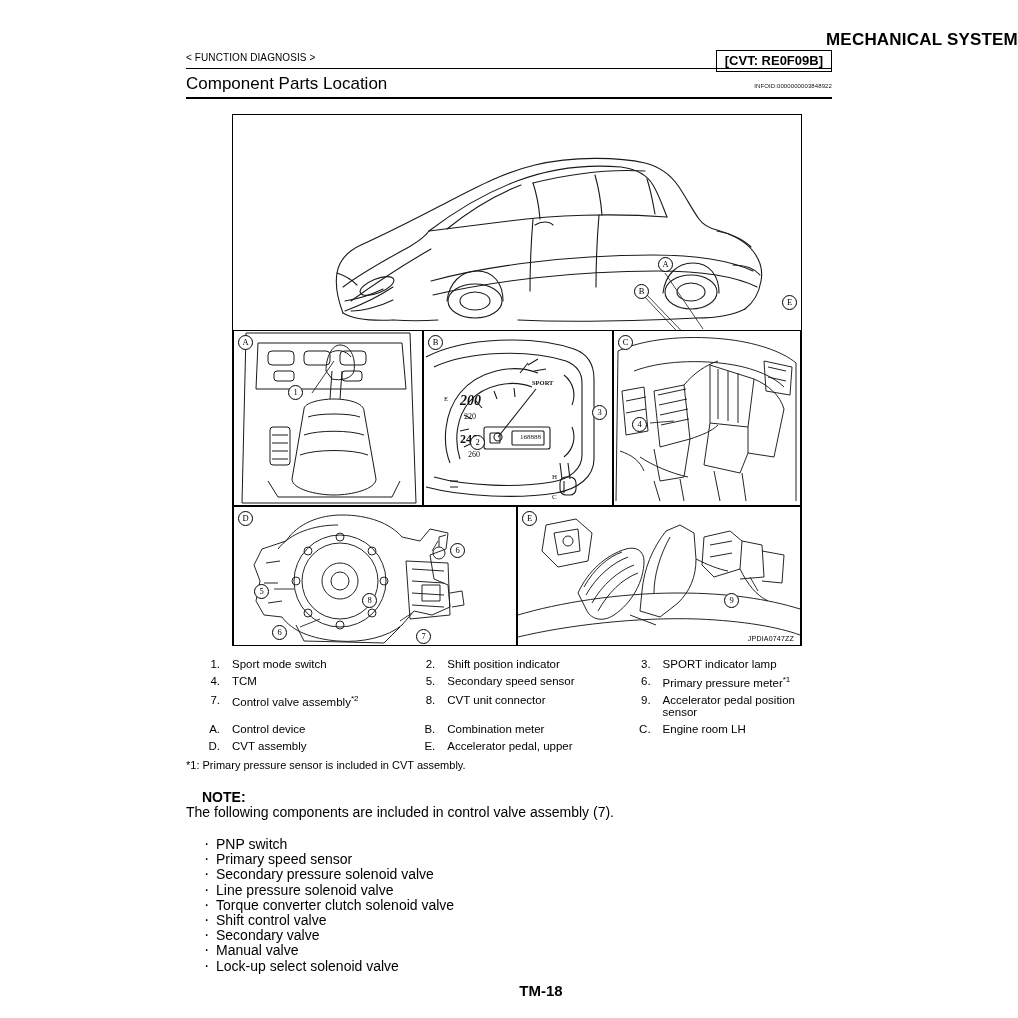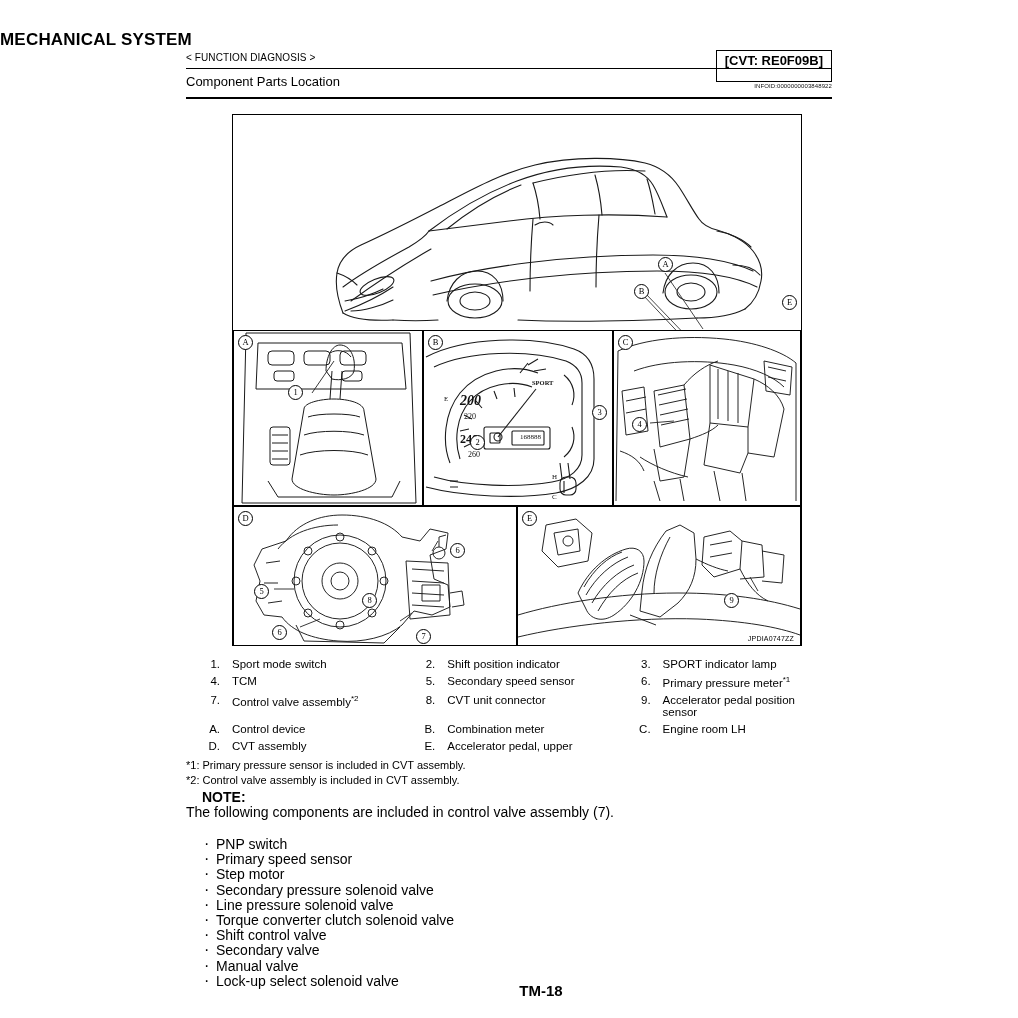--- a/index.html
+++ b/index.html
@@ -20,21 +20,21 @@
     left: 0; top: 0;
     width: 1018px;
     height: 1018px;
   }
 
   
   .doc-title {
     position: absolute;
     left: 0; top: 30px;
     width: 1018px;
-    text-align: left;
+    text-align: right;
     font-size: 17px;
     font-weight: bold;
     letter-spacing: 0.2px;
   }
   .hdr-rule-top {
     position: absolute;
     left: 186px; top: 68px;
     width: 646px;
     height: 1px;
     background: #000;
@@ -42,28 +42,28 @@
   .section-diag {
     position: absolute;
     left: 186px; top: 52px;
     font-size: 10px;
     letter-spacing: 0.1px;
   }
   .cvt-tag {
     position: absolute;
     right: 186px; top: 50px;
     border: 1.5px solid #000;
-    padding: 2px 8px 13px 8px;
+    padding: 2px 8px 3px 8px;
     font-size: 13px;
     font-weight: bold;
   }
   .parts-title {
     position: absolute;
     left: 186px; top: 74px;
-    font-size: 13px;
+    font-size: 17px;
   }
   .infoid {
     position: absolute;
     right: 186px; top: 83px;
     font-size: 6px;
     letter-spacing: 0.1px;
     color: #111;
   }
   .hdr-rule-bot {
     position: absolute;
@@ -580,29 +580,27 @@
       </div>
       <div class="pl-cell">
         <span class="pl-num"></span>
         <span class="pl-label"></span>
       </div>
     </div>
   </div>
 
   <div class="footnotes">
     <div>*1: Primary pressure sensor is included in CVT assembly.</div>
-    <div>*2: Control valve assembly is included in CVT assembly.</div>
   </div>
 
   <div class="note-head">NOTE:</div>
   <div class="note-body">The following components are included in control valve assembly (7).</div>
   <ul class="bullets" style="top: 821px;">
     <li>PNP switch</li>
     <li>Primary speed sensor</li>
-    <li>Step motor</li>
     <li>Secondary pressure solenoid valve</li>
     <li>Line pressure solenoid valve</li>
     <li>Torque converter clutch solenoid valve</li>
     <li>Shift control valve</li>
     <li>Secondary valve</li>
     <li>Manual valve</li>
     <li>Lock-up select solenoid valve</li>
   </ul>
 
   <div class="page-num">TM-18</div>

